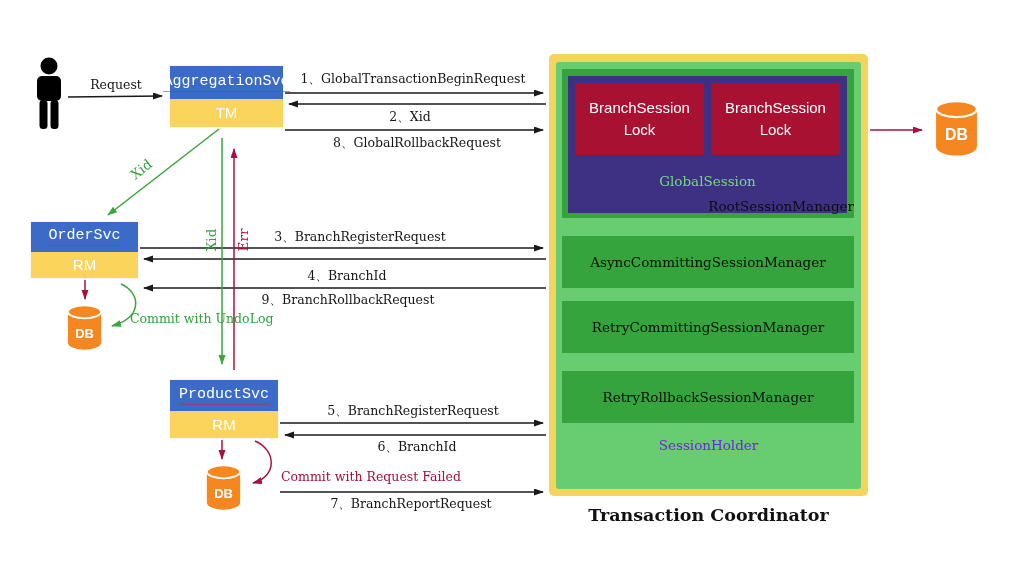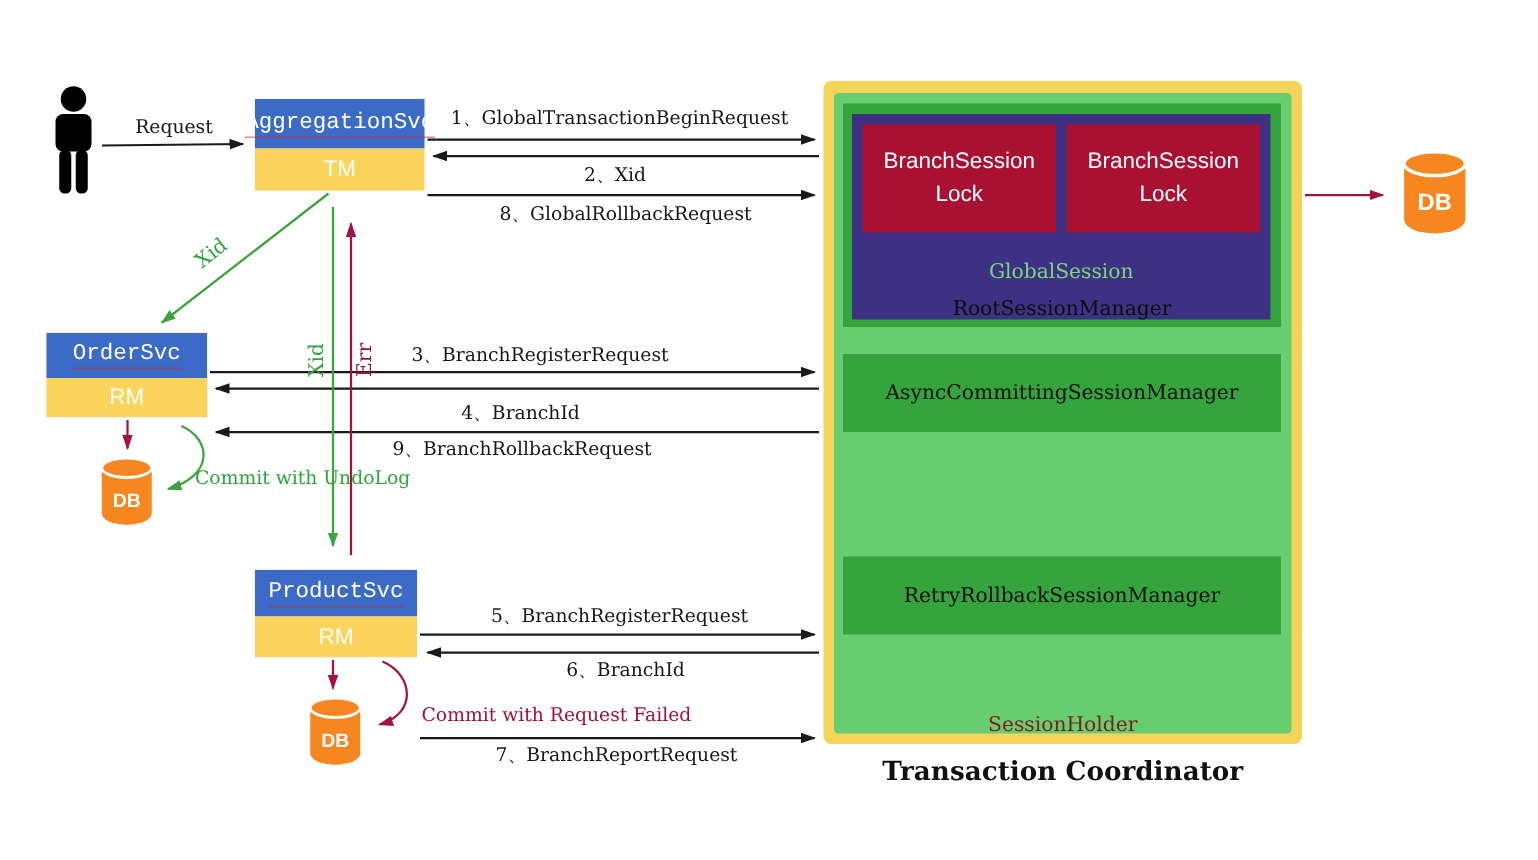--- a/index.html
+++ b/index.html
@@ -46,28 +46,28 @@
   #root-mgr { top:7px; height:149px; display:block; }
   #global-session { position:absolute; left:6px; top:7px; width:279px; height:137px;
                     background:#3e3184; box-sizing:border-box; padding:7px;
                     display:flex; flex-direction:column; }
   #lock-row { display:flex; gap:7px; height:72px; }
   .lock-box { flex:1; background:#a91132; color:#fff; display:flex;
               align-items:center; justify-content:center; text-align:center;
               font:15px/1.45 "Liberation Sans", sans-serif; }
   #global-session-label { flex:1; display:flex; align-items:center; justify-content:center;
                           font:13.5px "DejaVu Serif", serif; color:#79d97c; }
-  #root-mgr-label { position:absolute; left:0; right:0; bottom:4px; text-align:center;
+  #root-mgr-label { position:absolute; left:0; right:0; bottom:4px; text-align:right;
                     font:13.5px "DejaVu Serif", serif; color:#0c0c0c; }
   #async-mgr { top:174px; height:52px; }
   #retryc-mgr { top:239px; height:52px; }
   #retryr-mgr { top:309px; height:52px; }
-  #session-holder { position:absolute; left:0; right:0; top:399px; height:44px;
+  #session-holder { position:absolute; left:0; right:0; top:361px; height:44px;
                     display:flex; align-items:center; justify-content:center;
-                    font:13.5px "DejaVu Serif", serif; color:#7f1d1d; }
+                    font:13.5px "DejaVu Serif", serif; color:#6d28d9; }
   #tc-caption { position:absolute; left:549px; top:505px; width:319px; text-align:center;
                 font:600 17.5px "DejaVu Serif", serif; color:#111; }
 
   .person { position:absolute; }
 </style>
 </head>
 <body>
 
 <div id="stage">
 
@@ -200,20 +200,23 @@
           </div>
           <div id="global-session-label">GlobalSession</div>
         </div>
         <div id="root-mgr-label">RootSessionManager</div>
       </div>
 
       <div class="tc-box" id="async-mgr">
         <span class="tc-box-label">AsyncCommittingSessionManager</span>
       </div>
 
+      <div class="tc-box" id="retryc-mgr">
+        <span class="tc-box-label">RetryCommittingSessionManager</span>
+      </div>
 
       <div class="tc-box" id="retryr-mgr">
         <span class="tc-box-label">RetryRollbackSessionManager</span>
       </div>
 
       <div id="session-holder">SessionHolder</div>
     </div>
   </div>
 
   <div id="tc-caption">Transaction Coordinator</div>

